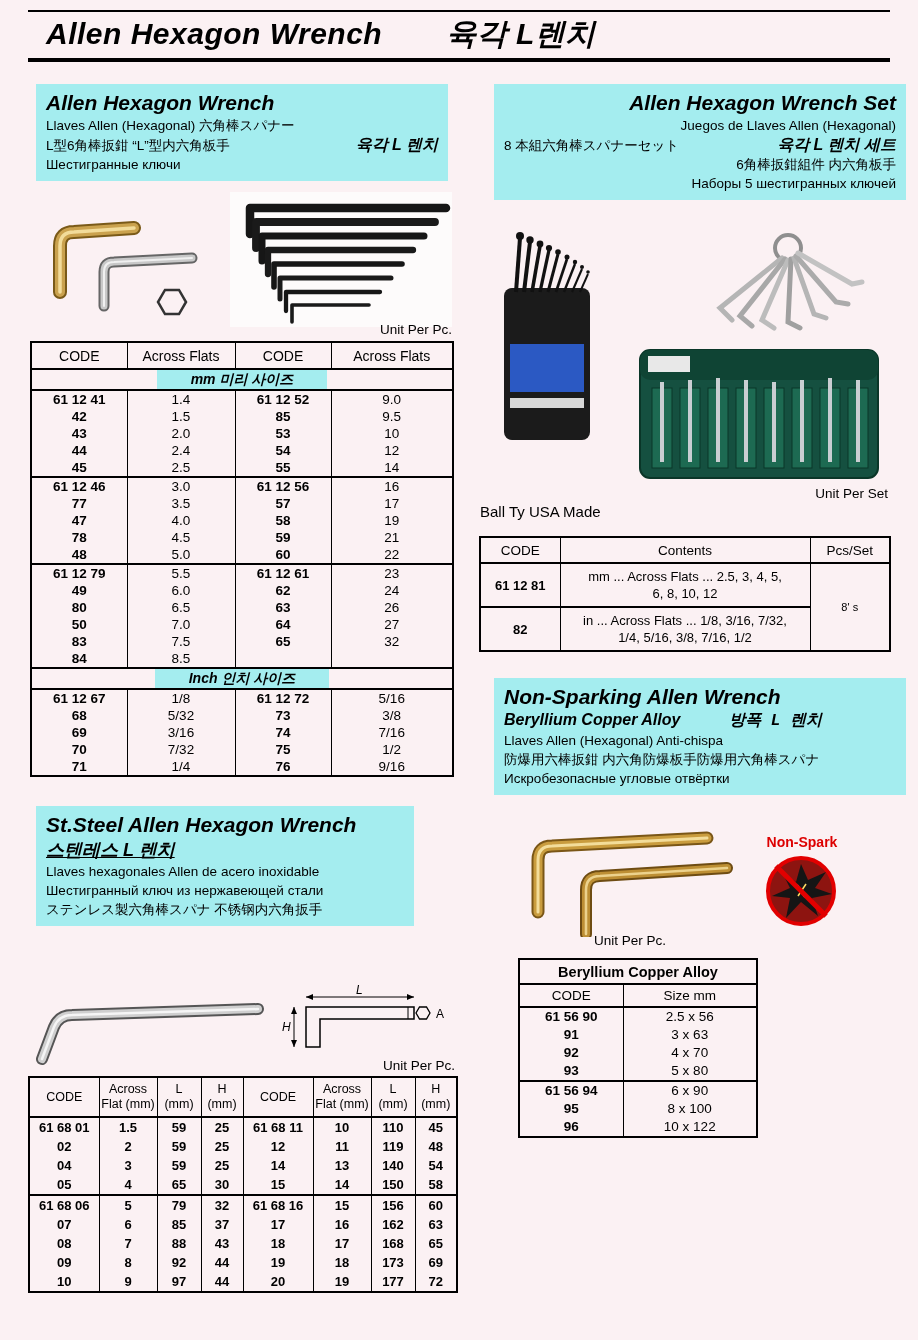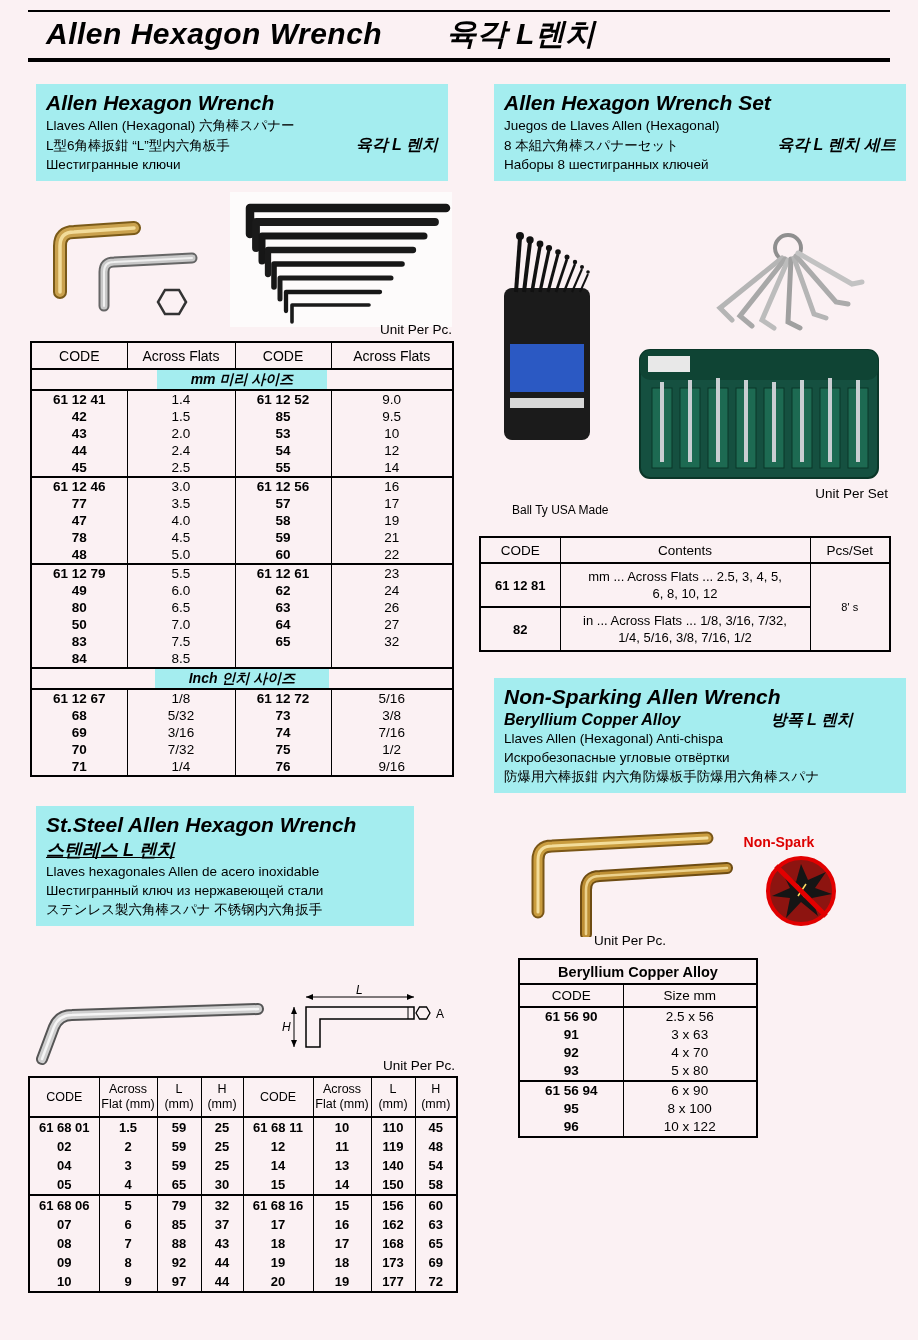--- a/index.html
+++ b/index.html
@@ -14,21 +14,21 @@
   .page-title .kr{margin-left:64px;}
 
   .cyanbox{position:absolute;background:#a4edef;padding:5px 10px 7px 10px;}
   .cyanbox .t{font-size:21px;font-weight:bold;font-style:italic;line-height:27px;}
   .cyanbox .t2{font-size:18px;font-weight:bold;font-style:italic;line-height:24px;text-decoration:underline;}
   .cyanbox .l{font-size:13.5px;line-height:19px;}
   .cyanbox .lf{display:flex;justify-content:space-between;align-items:baseline;}
   .cyanbox .krb{font-size:16px;font-weight:bold;font-style:italic;}
 
   .unit{position:absolute;font-size:13.5px;}
-  .ball-note{position:absolute;font-size:12px;margin-left:32px;}
+  .ball-note{position:absolute;font-size:15px;}
   .nonspark-label{position:absolute;color:#dd0000;font-weight:bold;font-size:14px;text-align:center;}
 
   .tbl{position:absolute;border-collapse:collapse;table-layout:fixed;border:2px solid #000;}
   .tbl th,.tbl td{border-left:1.5px solid #000;border-right:1.5px solid #000;padding:0;text-align:center;vertical-align:middle;font-size:13.5px;}
   .tbl thead th{border-bottom:2px solid #000;font-weight:normal;}
   tr.gs td{border-top:2px solid #000;}
   .band-row td{border-top:2px solid #000;border-bottom:2px solid #000;height:21px;}
   .band-chip{display:inline-block;background:#a4edef;font-weight:bold;font-style:italic;font-size:14px;padding:1px 34px;white-space:nowrap;}
 
   .tbl-allen thead th{height:25px;font-size:14px;}
@@ -414,28 +414,29 @@
         <td>97</td>
         <td>44</td>
         <td>20</td>
         <td>19</td>
         <td>177</td>
         <td>72</td>
       </tr>
     </tbody>
 </table>
 
-<div class="cyanbox" style="left:494px;top:84px;width:392px;">
+<div class="cyanbox" style="left:494px;top:84px;width:392px;text-align:right;">
   <div class="t">Allen Hexagon Wrench  Set</div>
   <div class="l">Juegos de Llaves Allen (Hexagonal)</div>
   <div class="l lf">
     <span>8 本組六角棒スパナーセット</span>
     <span class="krb">육각 L 렌치 세트</span>
   </div>
-  <div class="l">Наборы 8 шестигранных ключей</div>
+  <div class="l">6角棒扳鉗組件 内六角板手</div>
+  <div class="l">Наборы 5 шестигранных ключей</div>
 </div>
 
 <div class="abs" style="left:488px;top:222px;">
   <svg width="400" height="262" viewBox="0 0 400 262">
 
     <g>
       <rect x="16" y="66" width="86" height="152" rx="8" fill="#1b1b1b"></rect>
       <rect x="22" y="122" width="74" height="48" fill="#2b59c3"></rect>
       <rect x="22" y="176" width="74" height="10" fill="#d8d8d8"></rect>
       <line x1="28" y1="70" x2="32" y2="16" stroke="#111" stroke-width="4"></line>
@@ -521,43 +522,43 @@
       <td class="contents">in ... Across Flats ... 1/8, 3/16, 7/32,
 1/4, 5/16, 3/8, 7/16, 1/2</td>
     </tr>
   </tbody>
 </table>
 
 <div class="cyanbox" style="left:494px;top:678px;width:392px;">
   <div class="t">Non-Sparking Allen Wrench</div>
   <div class="l lf">
     <span class="krb">Beryllium Copper Alloy</span>
-    <span class="krb" style="margin-right:43px;">방폭 L 렌치</span>
+    <span class="krb" style="margin-right:74px;font-family:Liberation Mono, monospace;">방폭 L 렌치</span>
   </div>
   <div class="l">Llaves Allen (Hexagonal) Anti-chispa</div>
+  <div class="l">防爆用六棒扳鉗 内六角防爆板手防爆用六角棒スパナ</div>
   <div class="l">Искробезопасные угловые отвёртки</div>
-  <div class="l">防爆用六棒扳鉗 内六角防爆板手防爆用六角棒スパナ</div>
 </div>
 
 <div class="abs" style="left:502px;top:812px;">
   <svg width="240" height="125" viewBox="0 0 240 125">
     <g>
       <path d="M36 100 L36 48 Q36 34 50 34 L205 26" stroke="#7a5616" stroke-width="13" fill="none" stroke-linecap="round"></path>
       <path d="M36 100 L36 48 Q36 34 50 34 L205 26" stroke="#c99c3e" stroke-width="9" fill="none" stroke-linecap="round"></path>
       <path d="M36 100 L36 48 Q36 34 50 34 L205 26" stroke="#f3dd9a" stroke-width="3" fill="none" stroke-linecap="round"></path>
     </g>
     <g>
       <path d="M84 122 L84 78 Q84 64 98 64 L225 56" stroke="#6e4c12" stroke-width="12" fill="none" stroke-linecap="round"></path>
       <path d="M84 122 L84 78 Q84 64 98 64 L225 56" stroke="#bd8f34" stroke-width="8" fill="none" stroke-linecap="round"></path>
       <path d="M84 122 L84 78 Q84 64 98 64 L225 56" stroke="#ecd28c" stroke-width="2.6" fill="none" stroke-linecap="round"></path>
     </g>
   </svg>
 </div>
 
-<div class="nonspark-label" style="left:729px;top:834px;width:100px;">Non-Spark</div>
+<div class="nonspark-label" style="left:752px;top:834px;width:100px;">Non-Spark</div>
 
 <div class="abs" style="left:760px;top:852px;">
   <svg width="82" height="78" viewBox="0 0 82 78">
     <circle cx="41" cy="39" r="33" fill="#8d1410" stroke="#e20000" stroke-width="4"></circle>
     <polygon points="41,12 48,28 66,20 55,36 72,42 52,46 58,64 41,50 26,66 30,46 12,44 30,36 22,20 36,30" fill="#151515"></polygon>
     <line x1="37" y1="33" x2="45" y2="45" stroke="#ffffff" stroke-width="2"></line>
     <line x1="46" y1="32" x2="38" y2="44" stroke="#ffdd66" stroke-width="1.5"></line>
     <line x1="16" y1="14" x2="66" y2="64" stroke="#e20000" stroke-width="5"></line>
   </svg>
 </div>

